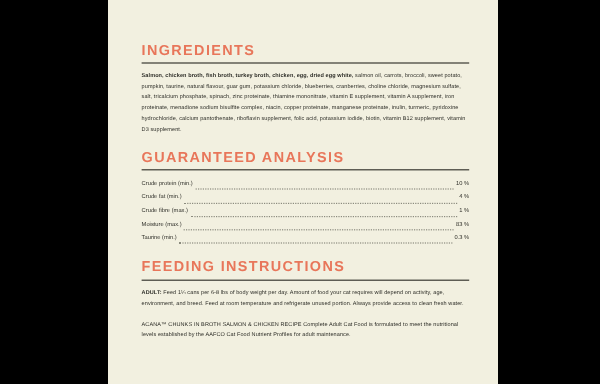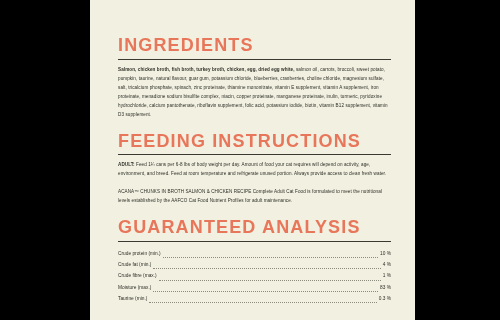--- a/index.html
+++ b/index.html
@@ -37,21 +37,21 @@
     height: 320px;
     background: #f2f0e0;
     box-sizing: border-box;
     padding: 36px 24px 10px 28px;
   }
 
   .section { margin-bottom: 12px; }
 
   .section-title {
     color: #e8765a;
-    font-size: 18px;
+    font-size: 12px;
     font-weight: bold;
     letter-spacing: 1.15px;
     margin: 0 0 3px 0;
     line-height: 1.1;
   }
   .rule {
     height: 1px;
     background: #3a3a32;
     margin: 0 0 6px 0;
     width: 100%;
@@ -103,27 +103,20 @@
 
   <div class="panel">
 
     <div class="section">
       <h2 class="section-title">INGREDIENTS</h2>
       <div class="rule"></div>
       <p class="body-text"><b>Salmon, chicken broth, fish broth, turkey broth, chicken, egg, dried egg white,</b><span> salmon oil, carrots, broccoli, sweet potato, pumpkin, taurine, natural flavour, guar gum, potassium chloride, blueberries, cranberries, choline chloride, magnesium sulfate, salt, tricalcium phosphate, spinach, zinc proteinate, thiamine mononitrate, vitamin E supplement, vitamin A supplement, iron proteinate, menadione sodium bisulfite complex, niacin, copper proteinate, manganese proteinate, inulin, turmeric, pyridoxine hydrochloride, calcium pantothenate, riboflavin supplement, folic acid, potassium iodide, biotin, vitamin B12 supplement, vitamin D3 supplement.</span></p>
     </div>
 
     <div class="section">
-      <h2 class="section-title">FEEDING INSTRUCTIONS</h2>
-      <div class="rule"></div>
-      <p class="body-text feeding-para"><b>ADULT:</b><span> Feed 1¼ cans per 6-8 lbs of body weight per day. Amount of food your cat requires will depend on activity, age, environment, and breed. Feed at room temperature and refrigerate unused portion. Always provide access to clean fresh water.</span></p>
-      <p class="body-text feeding-note">ACANA™ CHUNKS IN BROTH SALMON &amp; CHICKEN RECIPE Complete Adult Cat Food is formulated to meet the nutritional levels established by the AAFCO Cat Food Nutrient Profiles for adult maintenance.</p>
-    </div>
-
-    <div class="section">
       <h2 class="section-title">GUARANTEED ANALYSIS</h2>
       <div class="rule"></div>
       <ul class="ga-list">
         <li class="ga-row">
           <span class="ga-label">Crude protein (min.)</span>
           <span class="ga-dots"></span>
           <span class="ga-value">10 %</span>
         </li>
         <li class="ga-row">
           <span class="ga-label">Crude fat (min.)</span>
@@ -141,14 +134,21 @@
           <span class="ga-value">83 %</span>
         </li>
         <li class="ga-row">
           <span class="ga-label">Taurine (min.)</span>
           <span class="ga-dots"></span>
           <span class="ga-value">0.3 %</span>
         </li>
       </ul>
     </div>
 
+    <div class="section">
+      <h2 class="section-title">FEEDING INSTRUCTIONS</h2>
+      <div class="rule"></div>
+      <p class="body-text feeding-para"><b>ADULT:</b><span> Feed 1¼ cans per 6-8 lbs of body weight per day. Amount of food your cat requires will depend on activity, age, environment, and breed. Feed at room temperature and refrigerate unused portion. Always provide access to clean fresh water.</span></p>
+      <p class="body-text feeding-note">ACANA™ CHUNKS IN BROTH SALMON &amp; CHICKEN RECIPE Complete Adult Cat Food is formulated to meet the nutritional levels established by the AAFCO Cat Food Nutrient Profiles for adult maintenance.</p>
+    </div>
+
   </div>
 </div>
 
 </body></html>

